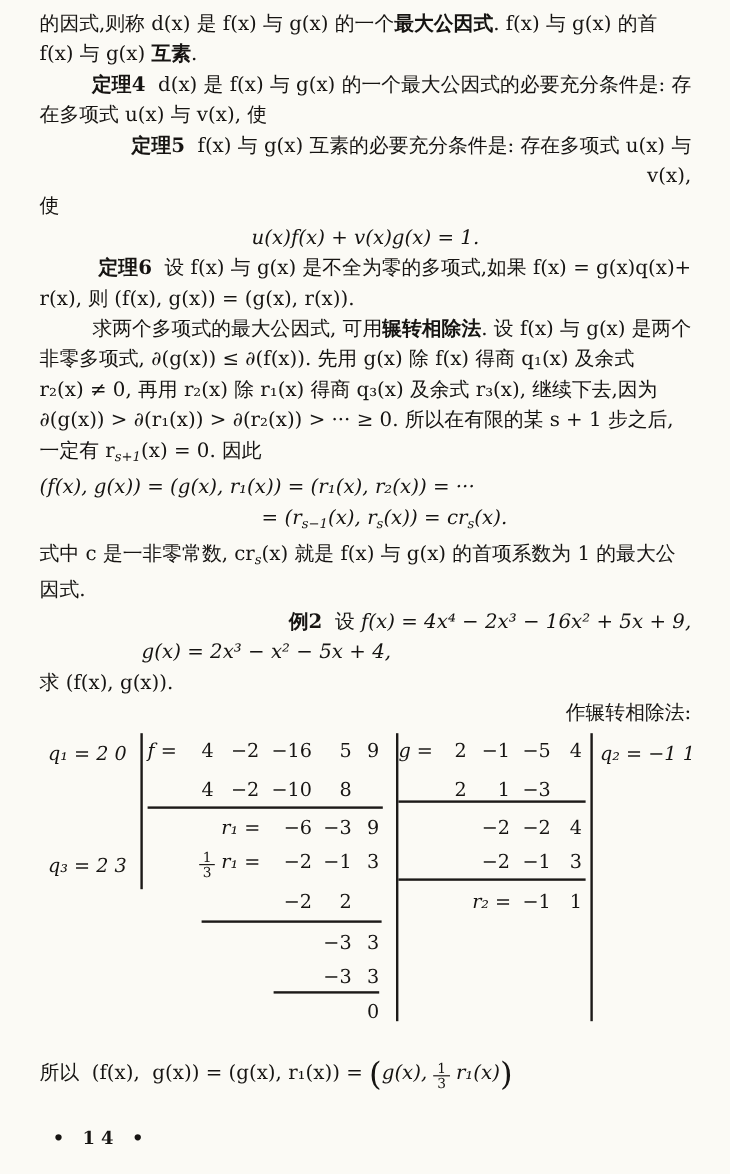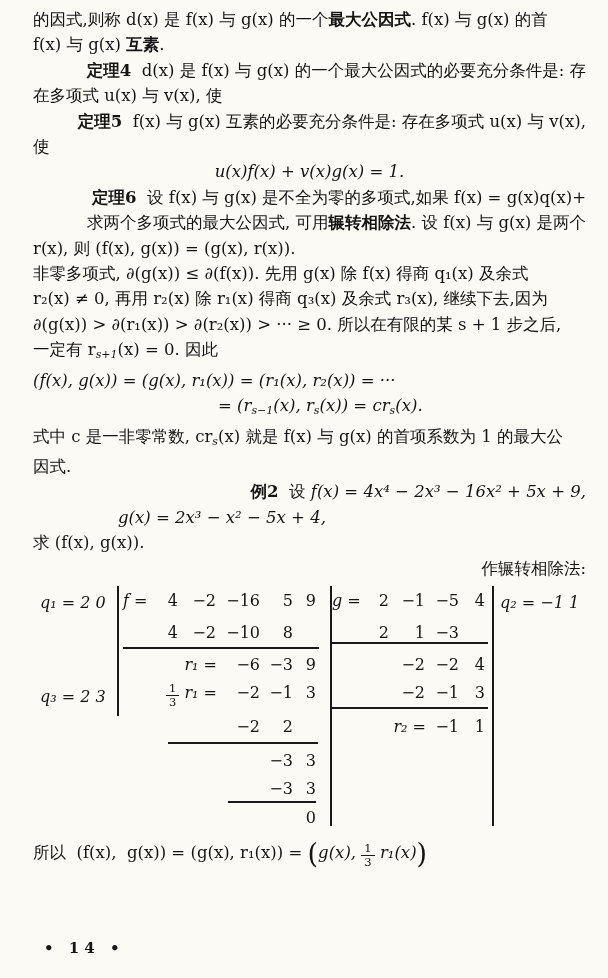--- a/index.html
+++ b/index.html
@@ -2,21 +2,21 @@
 <html><head>
 <meta charset="utf-8">
 <style>
   html,body{margin:0;padding:0;}
   body{
     width:608px;height:978px;overflow:hidden;
     background:#fbfaf5;color:#161412;
     font-family:"DejaVu Serif","Liberation Serif",serif;
   }
   .page{position:relative;width:608px;height:978px;box-sizing:border-box;
-    padding:7px 22px 0 33px;font-size:16.5px;line-height:25.4px;}
+    padding:7px 32px 0 33px;font-size:16.5px;line-height:25.4px;}
   .ln{white-space:pre-wrap;}
   .ind{padding-left:35px;text-align:right;}
   .ctr{text-align:center;}
   .m{font-style:italic;}
   b{font-weight:bold;}
   .sb{font-size:11px;vertical-align:-3px;font-style:italic;}
   
   .tbl{position:relative;height:242px;margin-top:5px;font-size:16px;font-style:italic;}
   .trow{position:absolute;display:grid;}
   .lrow{left:90px;width:196px;grid-template-columns:26px 32px 38px 44px 33px 23px;}
@@ -24,44 +24,44 @@
   .c{text-align:right;padding-right:3px;font-style:normal;}
   .lab{text-align:right;padding-right:2px;white-space:nowrap;}
   .wide{grid-column:1/4;}
   .vl{position:absolute;width:2px;background:#1c1a18;}
   .hl{position:absolute;height:2px;background:#1c1a18;}
   .qlab{position:absolute;white-space:pre;font-style:italic;}
   .frac{display:inline-block;vertical-align:-8px;text-align:center;
     font-size:11.5px;line-height:1.1;font-style:normal;}
   .frac span{display:block;padding:0 3px;}
   .frac span:first-child{border-bottom:1.3px solid #1c1a18;}
-  .concl{margin-top:12px;font-size:16.5px;}
+  .concl{margin-top:28px;font-size:16.5px;}
   .bp{font-size:27px;font-weight:400;vertical-align:-5px;font-style:normal;}
   .footer{position:absolute;left:44px;top:936px;font-size:15px;font-weight:bold;
     letter-spacing:5px;font-style:normal;}
 </style>
 </head>
 <body>
 
 <div class="page">
 
   <div class="ln"><span>的因式,则称 d(x) 是 f(x) 与 g(x) 的一个</span><b>最大公因式</b><span>. f(x) 与 g(x) 的首</span></div>
   <div class="ln"><span>f(x) 与 g(x) </span><b>互素</b><span>.</span></div>
 
   <div class="ln ind"><b>定理4</b><span>  d(x) 是 f(x) 与 g(x) 的一个最大公因式的必要充分条件是: 存</span></div>
   <div class="ln">在多项式 u(x) 与 v(x), 使</div>
 
   <div class="ln ind"><b>定理5</b><span>  f(x) 与 g(x) 互素的必要充分条件是: 存在多项式 u(x) 与 v(x),</span></div>
   <div class="ln">使</div>
   <div class="ln ctr m">u(x)f(x) + v(x)g(x) = 1.</div>
 
   <div class="ln ind"><b>定理6</b><span>  设 f(x) 与 g(x) 是不全为零的多项式,如果 f(x) = g(x)q(x)+</span></div>
+  <div class="ln">r(x), 则 (f(x), g(x)) = (g(x), r(x)).</div>
+
   <div class="ln ind"><span>求两个多项式的最大公因式, 可用</span><b>辗转相除法</b><span>. 设 f(x) 与 g(x) 是两个</span></div>
-
-  <div class="ln">r(x), 则 (f(x), g(x)) = (g(x), r(x)).</div>
   <div class="ln">非零多项式, ∂(g(x)) ≤ ∂(f(x)). 先用 g(x) 除 f(x) 得商 q₁(x) 及余式</div>
   <div class="ln">r₂(x) ≠ 0, 再用 r₂(x) 除 r₁(x) 得商 q₃(x) 及余式 r₃(x), 继续下去,因为</div>
   <div class="ln">∂(g(x)) &gt; ∂(r₁(x)) &gt; ∂(r₂(x)) &gt; ··· ≥ 0. 所以在有限的某 s + 1 步之后,</div>
   <div class="ln"><span>一定有 r</span><span class="sb">s+1</span><span>(x) = 0. 因此</span></div>
 
   <div class="ln m" style="">(f(x), g(x)) = (g(x), r₁(x)) = (r₁(x), r₂(x)) = ···</div>
   <div class="ln m" style="margin-left:185px;"><span>= (r</span><span class="sb">s−1</span><span>(x), r</span><span class="sb">s</span><span>(x)) = cr</span><span class="sb">s</span><span>(x).</span></div>
 
   <div class="ln"><span>式中 c 是一非零常数, cr</span><span class="sb">s</span><span>(x) 就是 f(x) 与 g(x) 的首项系数为 1 的最大公</span></div>
   <div class="ln">因式.</div>

